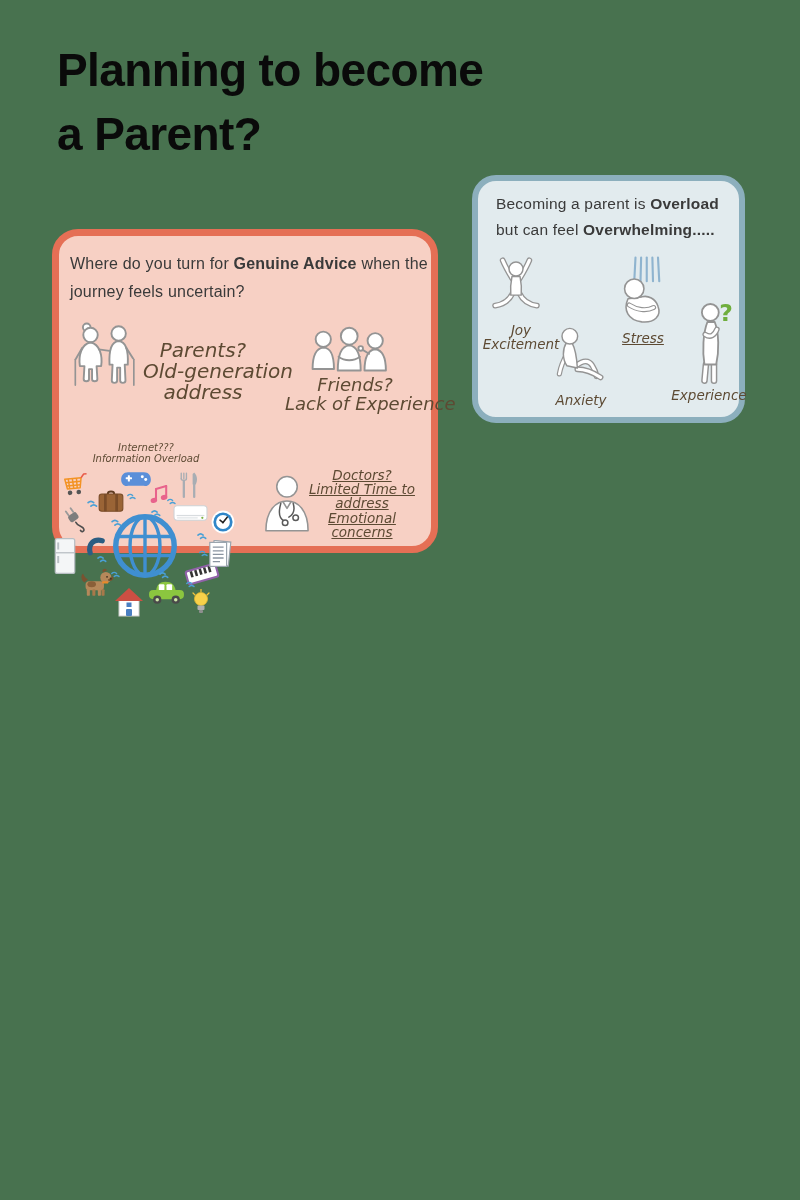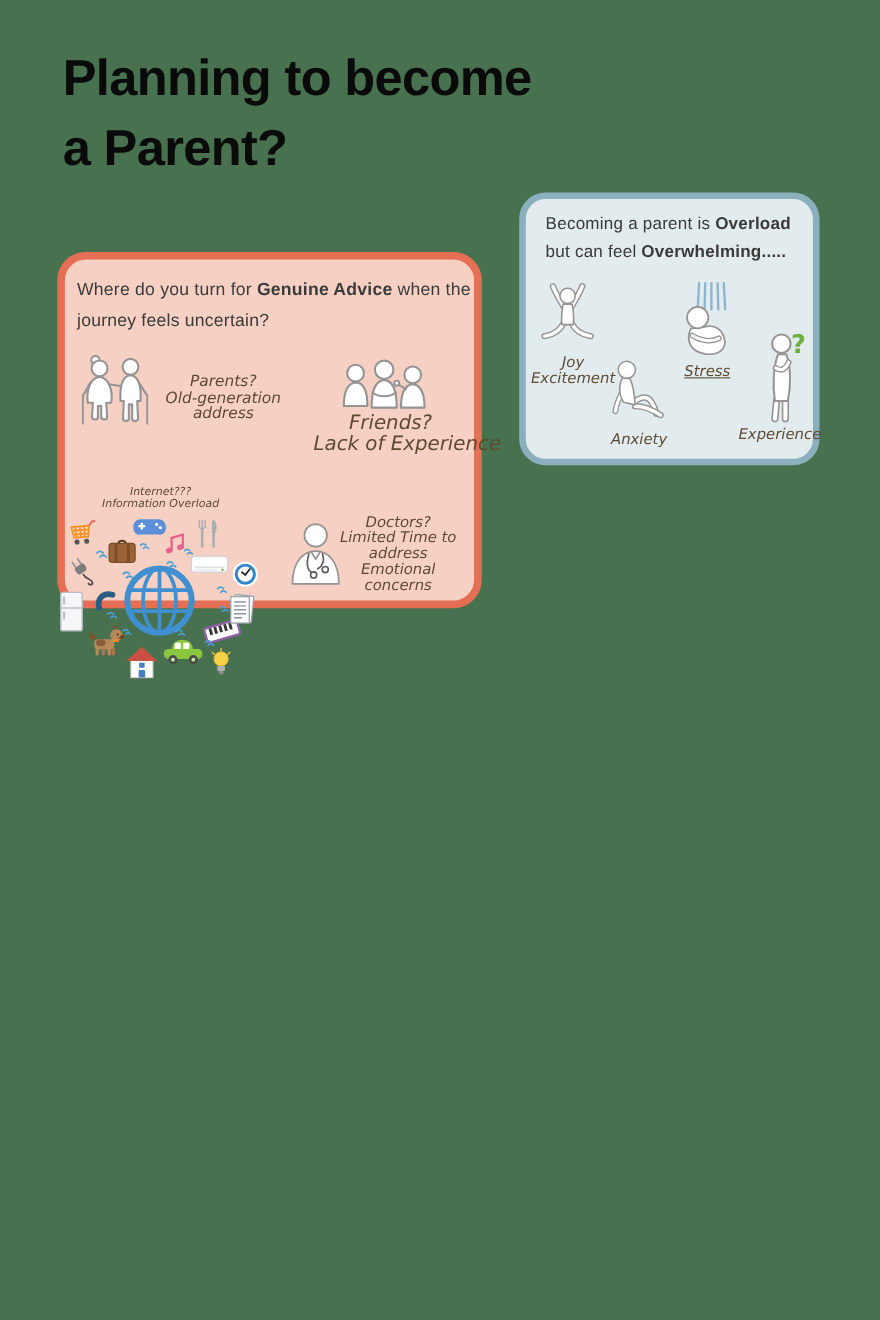--- a/index.html
+++ b/index.html
@@ -40,21 +40,21 @@
         <path d="M7,53 L7,87" fill="none" stroke-width="2.2"></path>
         <circle cx="64" cy="19" r="9.5"></circle>
         <path d="M64,29 C54,30 51,42 52,60 L56,60 L55,81 C55,85 62,85 62,81 L62,64 L66,64 L66,81 C66,85 73,85 73,81 L72,60 L76,60 C77,42 74,30 64,29 Z"></path>
         <path d="M74,38 L83,52" fill="none"></path>
         <path d="M84,53 L84,87" fill="none" stroke-width="2.2"></path>
         <path d="M38,40 L52,42" fill="none"></path>
       </g>
     </svg>
   </div>
 
-  <div class="hand" style="left:84px;top:104px;width:120px;font-size:14px;">
+  <div class="hand" style="left:84px;top:104px;width:120px;font-size:20px;">
     <span>Parents?</span>
     <span>Old-generation</span>
     <span>address</span>
   </div>
 
   <div class="abs" style="left:249px;top:90px;width:84px;height:54px;">
     <svg viewBox="0 0 110 70" width="84" height="54">
       <g stroke="#949494" stroke-width="2.5" fill="#fff" stroke-linejoin="round" stroke-linecap="round">
         <circle cx="20" cy="17" r="10"></circle>
         <path d="M20,28 C10,29 6,39 6,56 L34,56 C34,39 30,28 20,28 Z"></path>
@@ -88,21 +88,21 @@
       </g>
       <g stroke="#5a5a5a" stroke-width="2.4" fill="none" stroke-linecap="round">
         <path d="M40,54 C36,68 37,78 45,82"></path>
         <path d="M60,54 C63,64 60,72 53,76"></path>
         <circle cx="47" cy="85" r="4.5" fill="#fff"></circle>
         <circle cx="64" cy="77" r="4.5" fill="#fff"></circle>
       </g>
     </svg>
   </div>
 
-  <div class="hand" style="left:248px;top:232px;width:110px;font-size:13.5px;">
+  <div class="hand" style="left:248px;top:232px;width:110px;font-size:13.5px;text-decoration:underline;">
     <span>Doctors?</span>
     <span>Limited Time to</span>
     <span>address</span>
     <span>Emotional</span>
     <span>concerns</span>
   </div>
 </div>
 
 <div class="panel feel-box">
   <div class="box-heading feel-heading" style="left:18px;top:10px;">

